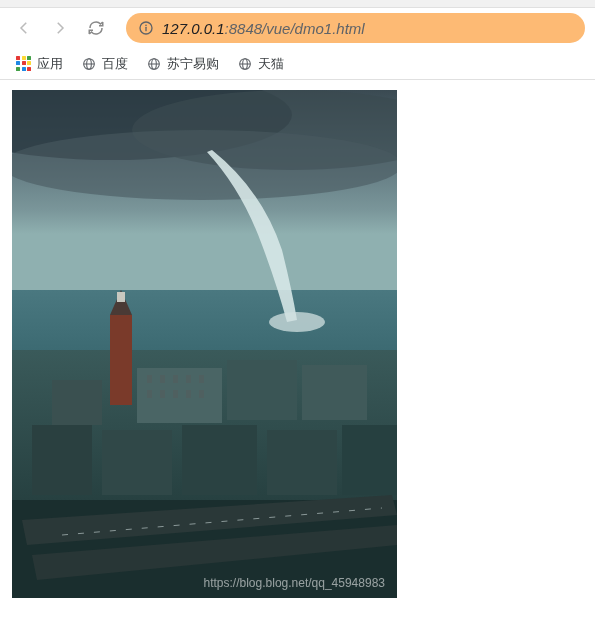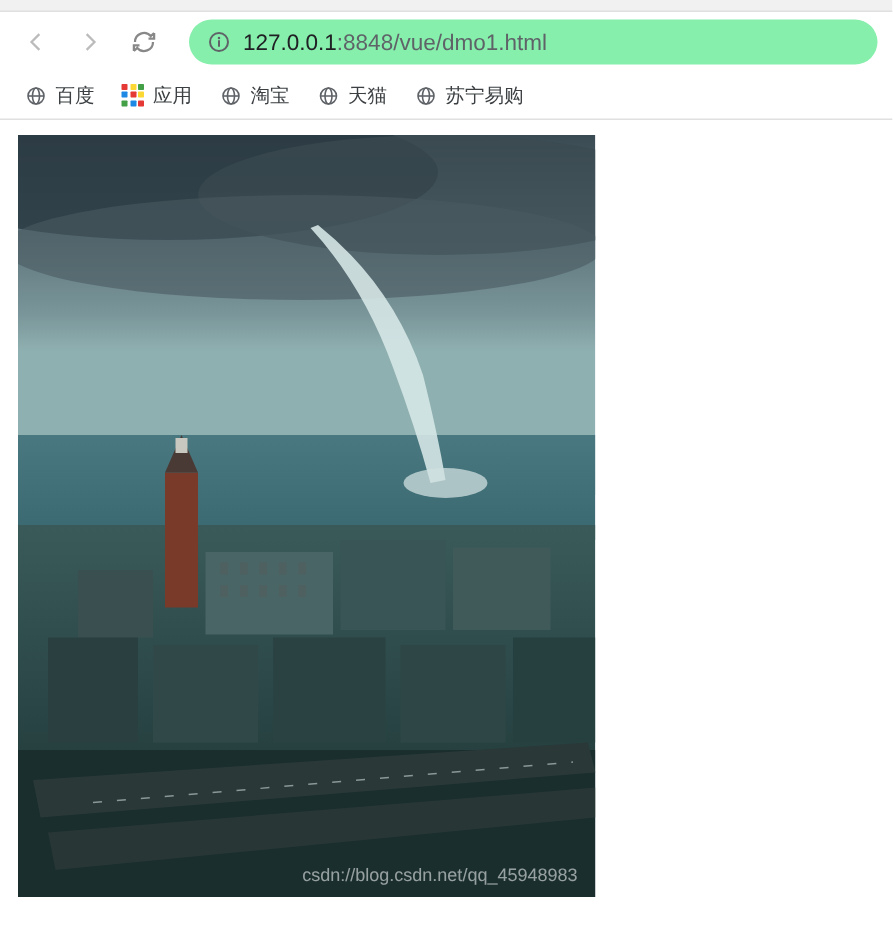--- a/index.html
+++ b/index.html
@@ -4,21 +4,21 @@
   <style>
     * { margin: 0; padding: 0; box-sizing: border-box; }
     body { font-family: "Microsoft YaHei", Arial, sans-serif; background: #fff; width: 595px; height: 618px; overflow: hidden; }
     
     .browser-top { background: #f1f1f1; height: 8px; border-bottom: 1px solid #e0e0e0; }
     
     .toolbar { display: flex; align-items: center; height: 40px; padding: 0 10px; background: #fff; gap: 8px; }
     .nav-btn { width: 28px; height: 28px; display: flex; align-items: center; justify-content: center; color: #888; cursor: pointer; border-radius: 50%; }
     .nav-btn.disabled { color: #bbb; }
     
-    .address-bar { flex: 1; display: flex; align-items: center; background: #86efac; border-radius: 16px; height: 30px; padding: 0 12px; margin-left: 8px; gap: 8px; }
+    .address-bar { flex: 1; display: flex; align-items: center; background: #fdba74; border-radius: 16px; height: 30px; padding: 0 12px; margin-left: 8px; gap: 8px; font-style: italic; }
     .info-icon { color: #5f6368; display: flex; align-items: center; }
     .url-text { color: #202124; font-size: 15px; }
     .url-host { color: #202124; }
     .url-path { color: #5f6368; }
     
     .bookmarks-bar { display: flex; align-items: center; height: 32px; padding: 0 10px; background: #fff; border-bottom: 1px solid #e0e0e0; gap: 6px; font-size: 13px; color: #3c4043; }
     .bookmark-item { display: flex; align-items: center; gap: 5px; padding: 4px 6px; cursor: pointer; border-radius: 4px; }
     .apps-icon { width: 16px; height: 16px; display: grid; grid-template-columns: repeat(3, 1fr); grid-template-rows: repeat(3, 1fr); gap: 1px; }
     .apps-icon span { width: 4px; height: 4px; border-radius: 0.5px; }
     .globe-icon { color: #5f6368; display: flex; }
@@ -59,30 +59,20 @@
         </svg>
     </span>
     <span class="url-text">
       <span class="url-host">127.0.0.1</span><span class="url-path">:8848/vue/dmo1.html</span>
     </span>
   </div>
 </div>
 
 <div class="bookmarks-bar">
   <div class="bookmark-item">
-    <span class="globe-icon">
-        <svg width="16" height="16" viewBox="0 0 24 24">
-          <circle cx="12" cy="12" r="8" fill="none" stroke="currentColor" stroke-width="1.6"></circle>
-          <ellipse cx="12" cy="12" rx="3.5" ry="8" fill="none" stroke="currentColor" stroke-width="1.6"></ellipse>
-          <line x1="4" y1="12" x2="20" y2="12" stroke="currentColor" stroke-width="1.6"></line>
-        </svg>
-      </span>
-    <span>百度</span>
-  </div>
-  <div class="bookmark-item">
     <div class="apps-icon">
       <span style="background:#e53935"></span>
         <span style="background:#fdd835"></span>
         <span style="background:#43a047"></span>
       <span style="background:#1e88e5"></span>
         <span style="background:#e53935"></span>
         <span style="background:#fdd835"></span>
       <span style="background:#43a047"></span>
         <span style="background:#1e88e5"></span>
         <span style="background:#e53935"></span>
@@ -90,41 +80,41 @@
     <span>应用</span>
   </div>
   <div class="bookmark-item">
     <span class="globe-icon">
         <svg width="16" height="16" viewBox="0 0 24 24">
           <circle cx="12" cy="12" r="8" fill="none" stroke="currentColor" stroke-width="1.6"></circle>
           <ellipse cx="12" cy="12" rx="3.5" ry="8" fill="none" stroke="currentColor" stroke-width="1.6"></ellipse>
           <line x1="4" y1="12" x2="20" y2="12" stroke="currentColor" stroke-width="1.6"></line>
         </svg>
       </span>
-    <span>淘宝</span>
+    <span>百度</span>
+  </div>
+  <div class="bookmark-item">
+    <span class="globe-icon">
+        <svg width="16" height="16" viewBox="0 0 24 24">
+          <circle cx="12" cy="12" r="8" fill="none" stroke="currentColor" stroke-width="1.6"></circle>
+          <ellipse cx="12" cy="12" rx="3.5" ry="8" fill="none" stroke="currentColor" stroke-width="1.6"></ellipse>
+          <line x1="4" y1="12" x2="20" y2="12" stroke="currentColor" stroke-width="1.6"></line>
+        </svg>
+      </span>
+    <span>苏宁易购</span>
   </div>
   <div class="bookmark-item">
     <span class="globe-icon">
         <svg width="16" height="16" viewBox="0 0 24 24">
           <circle cx="12" cy="12" r="8" fill="none" stroke="currentColor" stroke-width="1.6"></circle>
           <ellipse cx="12" cy="12" rx="3.5" ry="8" fill="none" stroke="currentColor" stroke-width="1.6"></ellipse>
           <line x1="4" y1="12" x2="20" y2="12" stroke="currentColor" stroke-width="1.6"></line>
         </svg>
       </span>
     <span>天猫</span>
-  </div>
-  <div class="bookmark-item">
-    <span class="globe-icon">
-        <svg width="16" height="16" viewBox="0 0 24 24">
-          <circle cx="12" cy="12" r="8" fill="none" stroke="currentColor" stroke-width="1.6"></circle>
-          <ellipse cx="12" cy="12" rx="3.5" ry="8" fill="none" stroke="currentColor" stroke-width="1.6"></ellipse>
-          <line x1="4" y1="12" x2="20" y2="12" stroke="currentColor" stroke-width="1.6"></line>
-        </svg>
-      </span>
-    <span>苏宁易购</span>
   </div>
 </div>
 
 <div class="content">
   <div class="photo">
     <svg viewBox="0 0 385 508" preserveAspectRatio="none">
       <defs>
         <linearGradient id="sky" x1="0" y1="0" x2="0" y2="1">
           <stop offset="0%" stop-color="#3a4a52"></stop>
           <stop offset="25%" stop-color="#5a7078"></stop>
@@ -170,15 +160,15 @@
           <rect x="161" y="285" width="5" height="8"></rect>
           <rect x="174" y="285" width="5" height="8"></rect>
           <rect x="187" y="285" width="5" height="8"></rect>
         <rect x="135" y="300" width="5" height="8"></rect>
           <rect x="148" y="300" width="5" height="8"></rect>
           <rect x="161" y="300" width="5" height="8"></rect>
           <rect x="174" y="300" width="5" height="8"></rect>
           <rect x="187" y="300" width="5" height="8"></rect>
       </g>
     </svg>
-    <div class="watermark">csdn://blog.csdn.net/qq_45948983</div>
+    <div class="watermark">https://blog.blog.net/qq_45948983</div>
   </div>
 </div>
 
 </body></html>

